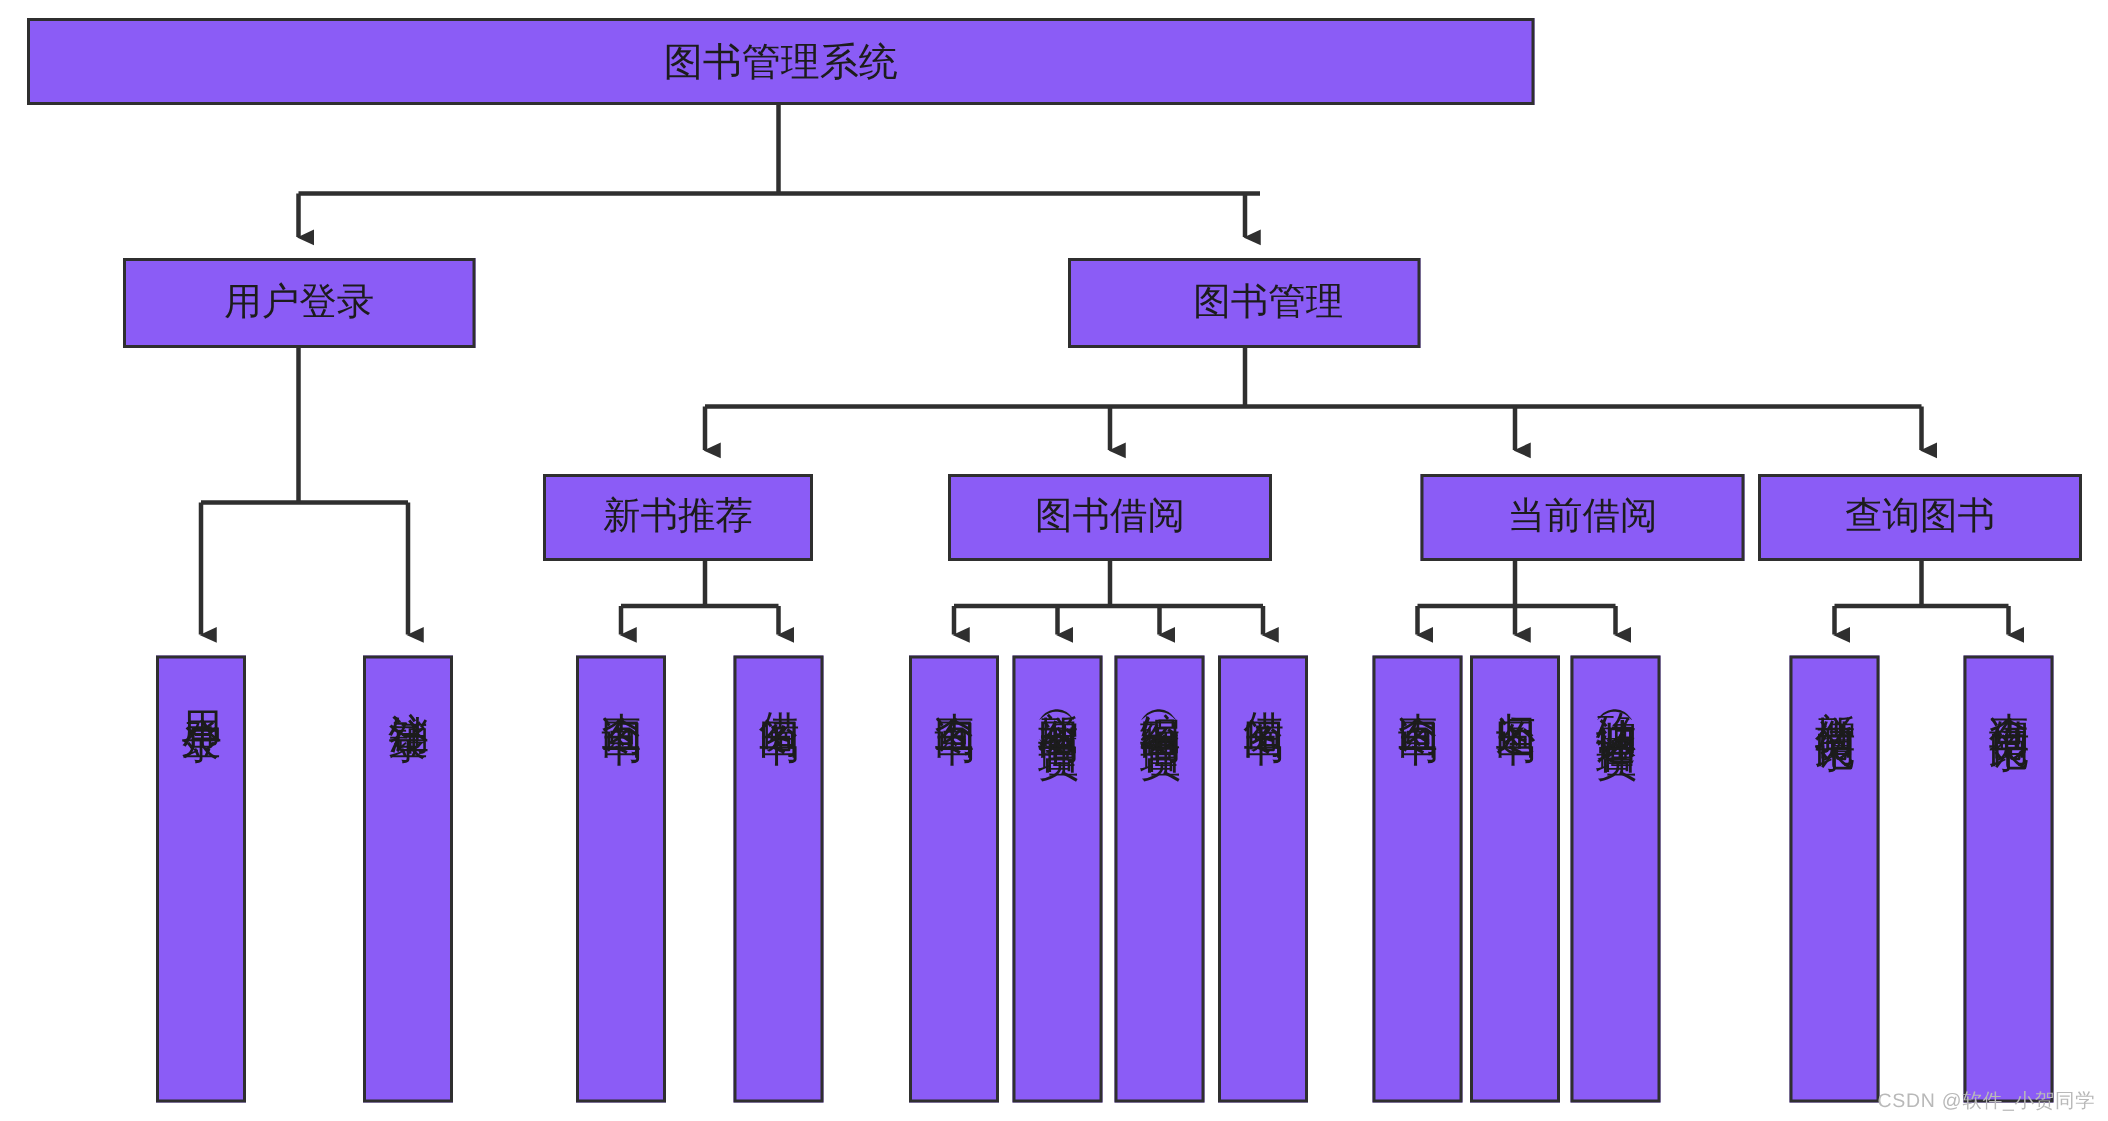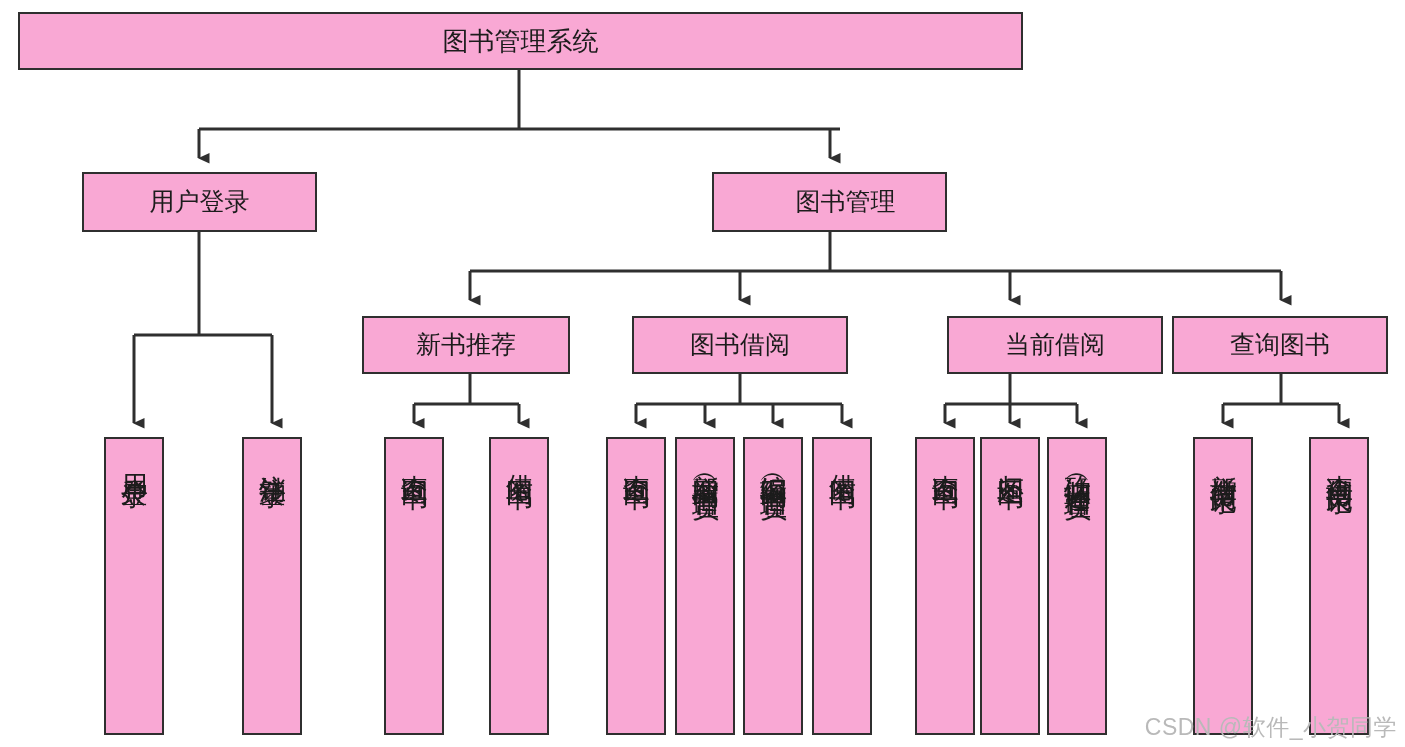--- a/index.html
+++ b/index.html
@@ -23,21 +23,21 @@
     position: absolute;
     left: 0;
     top: 0;
     width: 1405px;
     height: 747px;
     pointer-events: none;
   }
   .node {
     position: absolute;
     box-sizing: border-box;
-    background: #f9a8d4;
+    background: #8b5cf6;
     border: 2.5px solid #2f2f2f;
     display: flex;
     align-items: center;
     justify-content: center;
     overflow: hidden;
   }
   .node .label {
     color: #1c1c1c;
     line-height: 1.18;
     text-align: center;
@@ -56,21 +56,21 @@
     text-orientation: upright;
     font-size: 27px;
     letter-spacing: 3px;
     line-height: 1;
   }
   .node.root .label { font-size: 26px; }
   .watermark {
     position: absolute;
     right: 8px;
     bottom: 4px;
-    font-size: 23px;
+    font-size: 13px;
     color: #b9b9b9;
     letter-spacing: 0.5px;
     white-space: nowrap;
   }
 </style>
 </head>
 <body>
 
 <div id="diagram-root">
 
@@ -128,21 +128,21 @@
     <span class="label">图书管理系统</span>
   </div>
 
   <div class="node horizontal" style="left:82px; top:172px; width:235px; height:60px;">
     <span class="label">用户登录</span>
   </div>
   <div class="node horizontal" style="left:712px; top:172px; width:235px; height:60px;padding-left:32px;">
     <span class="label">图书管理</span>
   </div>
 
-  <div class="node horizontal" style="left:362px; top:316px; width:208px; height:58px;">
+  <div class="node horizontal" style="left:362px; top:316px; width:180px; height:58px;">
     <span class="label">新书推荐</span>
   </div>
   <div class="node horizontal" style="left:632px; top:316px; width:216px; height:58px;">
     <span class="label">图书借阅</span>
   </div>
   <div class="node horizontal" style="left:947px; top:316px; width:216px; height:58px;">
     <span class="label">当前借阅</span>
   </div>
   <div class="node horizontal" style="left:1172px; top:316px; width:216px; height:58px;">
     <span class="label">查询图书</span>

